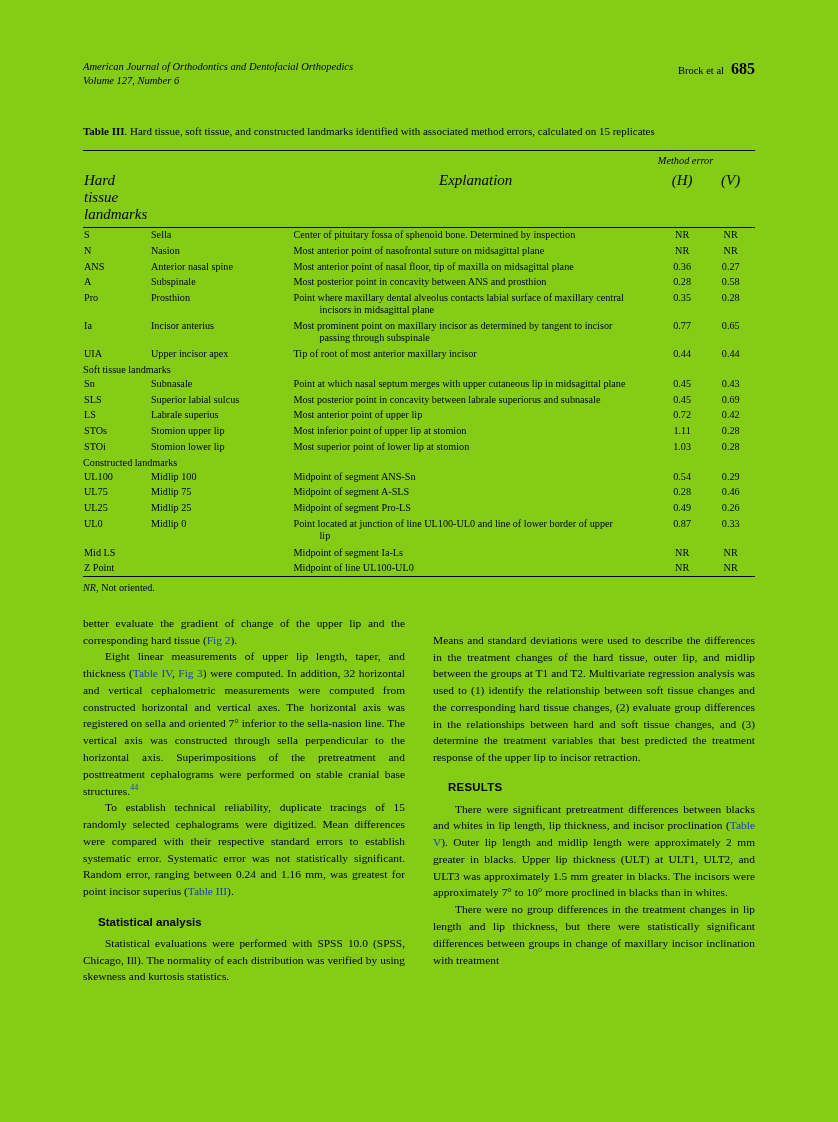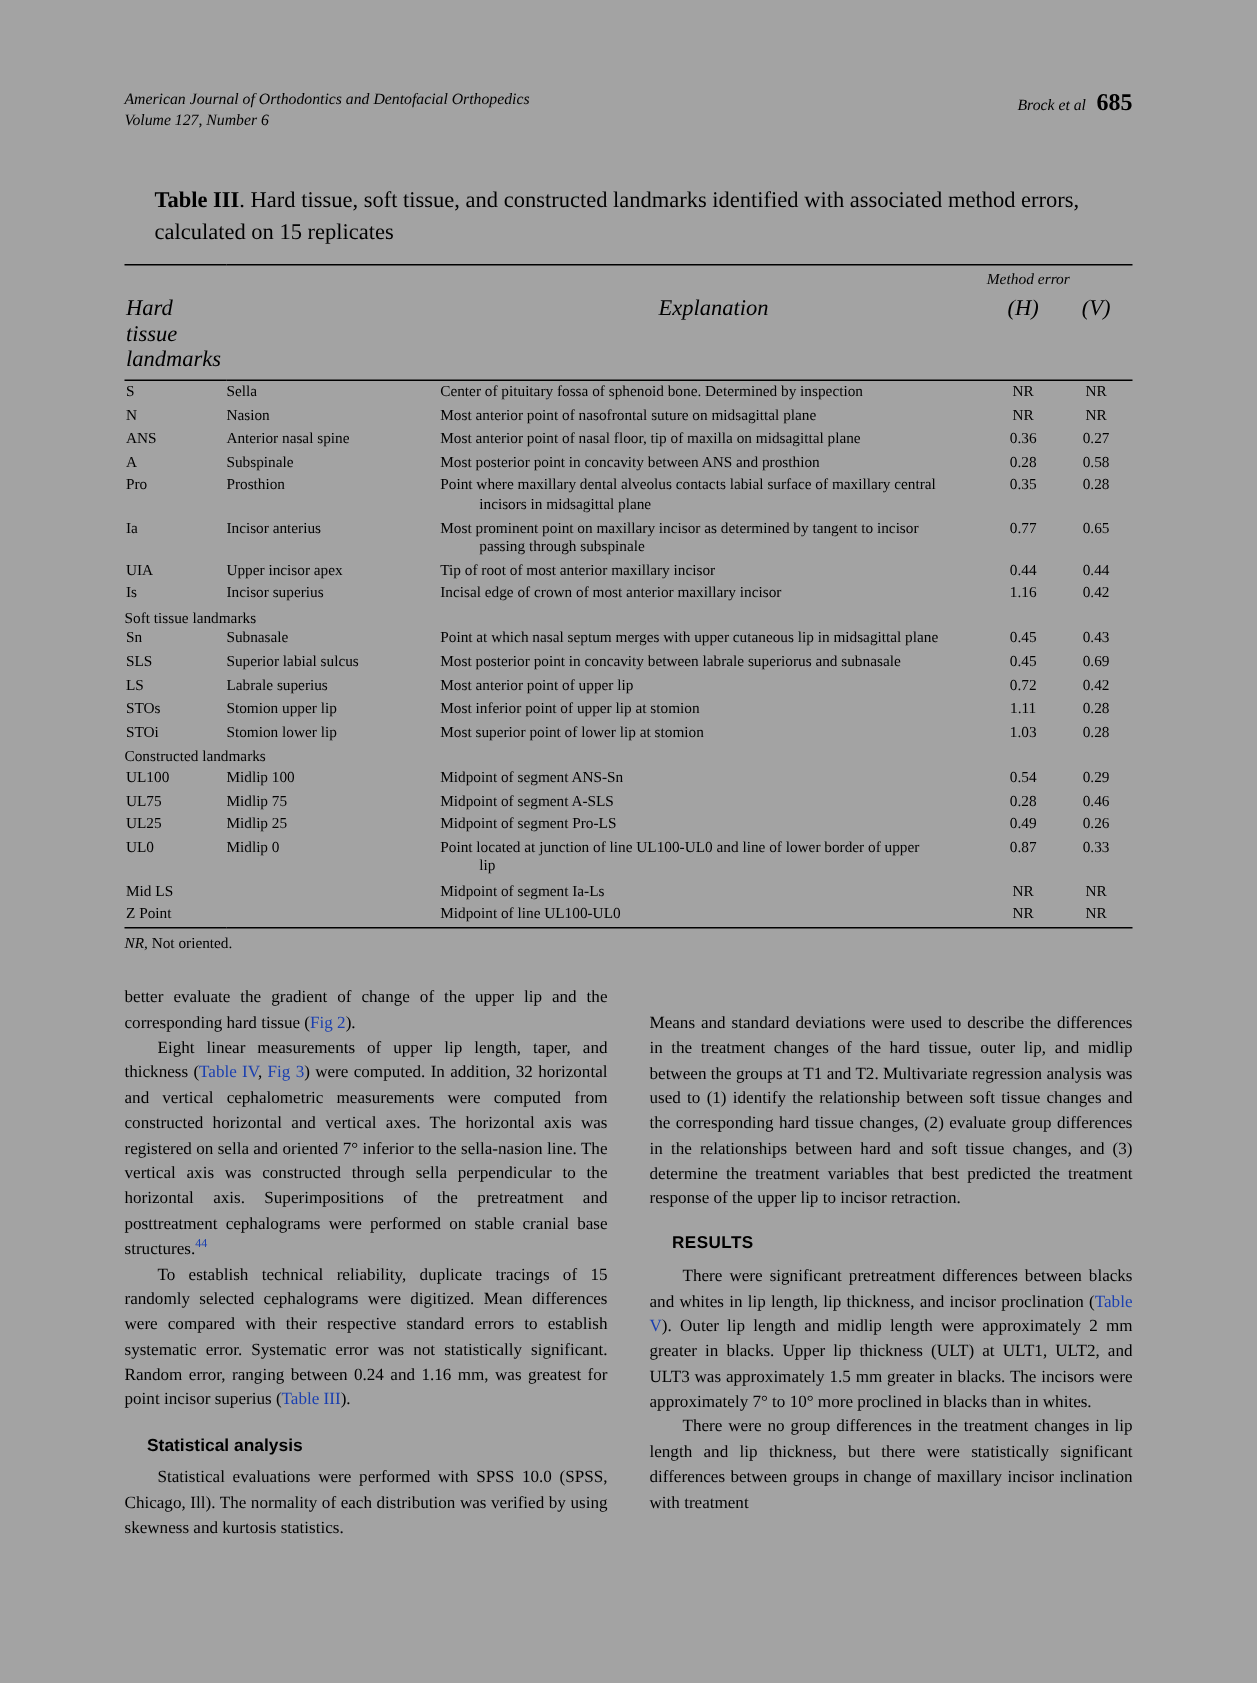--- a/index.html
+++ b/index.html
@@ -12,21 +12,21 @@
     height: 1122px;
     font-family: "Liberation Serif", serif;
     color: #000000;
     position: relative;
   }
   .page {
     position: absolute;
     left: 0; top: 0;
     width: 838px;
     height: 1122px;
-    background: #a3a3a3;
+    background: #84cc16;
   }
   .content {
     position: absolute;
     left: 83px;
     top: 60px;
     width: 672px;
   }
 
   
   .runhead {
@@ -37,38 +37,36 @@
   }
   .runhead-left {
     font-style: italic;
     line-height: 1.35;
   }
   .runhead-right {
     text-align: right;
     white-space: nowrap;
   }
   .runhead-right .authors {
-    font-style: italic;
   }
   .runhead-right .pageno {
     font-weight: bold;
     font-style: normal;
     font-size: 16px;
     margin-left: 7px;
   }
 
   
   .table-block {
     margin-top: 36px;
   }
   .table-caption {
-    font-size: 15px;
+    font-size: 11px;
     line-height: 1.4;
     margin-bottom: 10px;
-    margin-left: 20px;
   }
   .table-caption .tnum {
     font-weight: bold;
   }
 
   table.data {
     width: 100%;
     border-collapse: collapse;
     font-size: 10.2px;
   }
@@ -235,27 +233,20 @@
             <td class="me">0.77</td>
             <td class="me">0.65</td>
           </tr>
           <tr class="body-row">
             <td class="abbr">UIA</td>
             <td class="name">Upper incisor apex</td>
             <td class="expl">Tip of root of most anterior maxillary incisor</td>
             <td class="me">0.44</td>
             <td class="me">0.44</td>
           </tr>
-          <tr class="body-row">
-            <td class="abbr">Is</td>
-            <td class="name">Incisor superius</td>
-            <td class="expl">Incisal edge of crown of most anterior maxillary incisor</td>
-            <td class="me">1.16</td>
-            <td class="me">0.42</td>
-          </tr>
 
           <tr class="section">
             <td colspan="5">Soft tissue landmarks</td>
           </tr>
           <tr class="body-row">
             <td class="abbr">Sn</td>
             <td class="name">Subnasale</td>
             <td class="expl">Point at which nasal septum merges with upper cutaneous lip in midsagittal plane</td>
             <td class="me">0.45</td>
             <td class="me">0.43</td>

